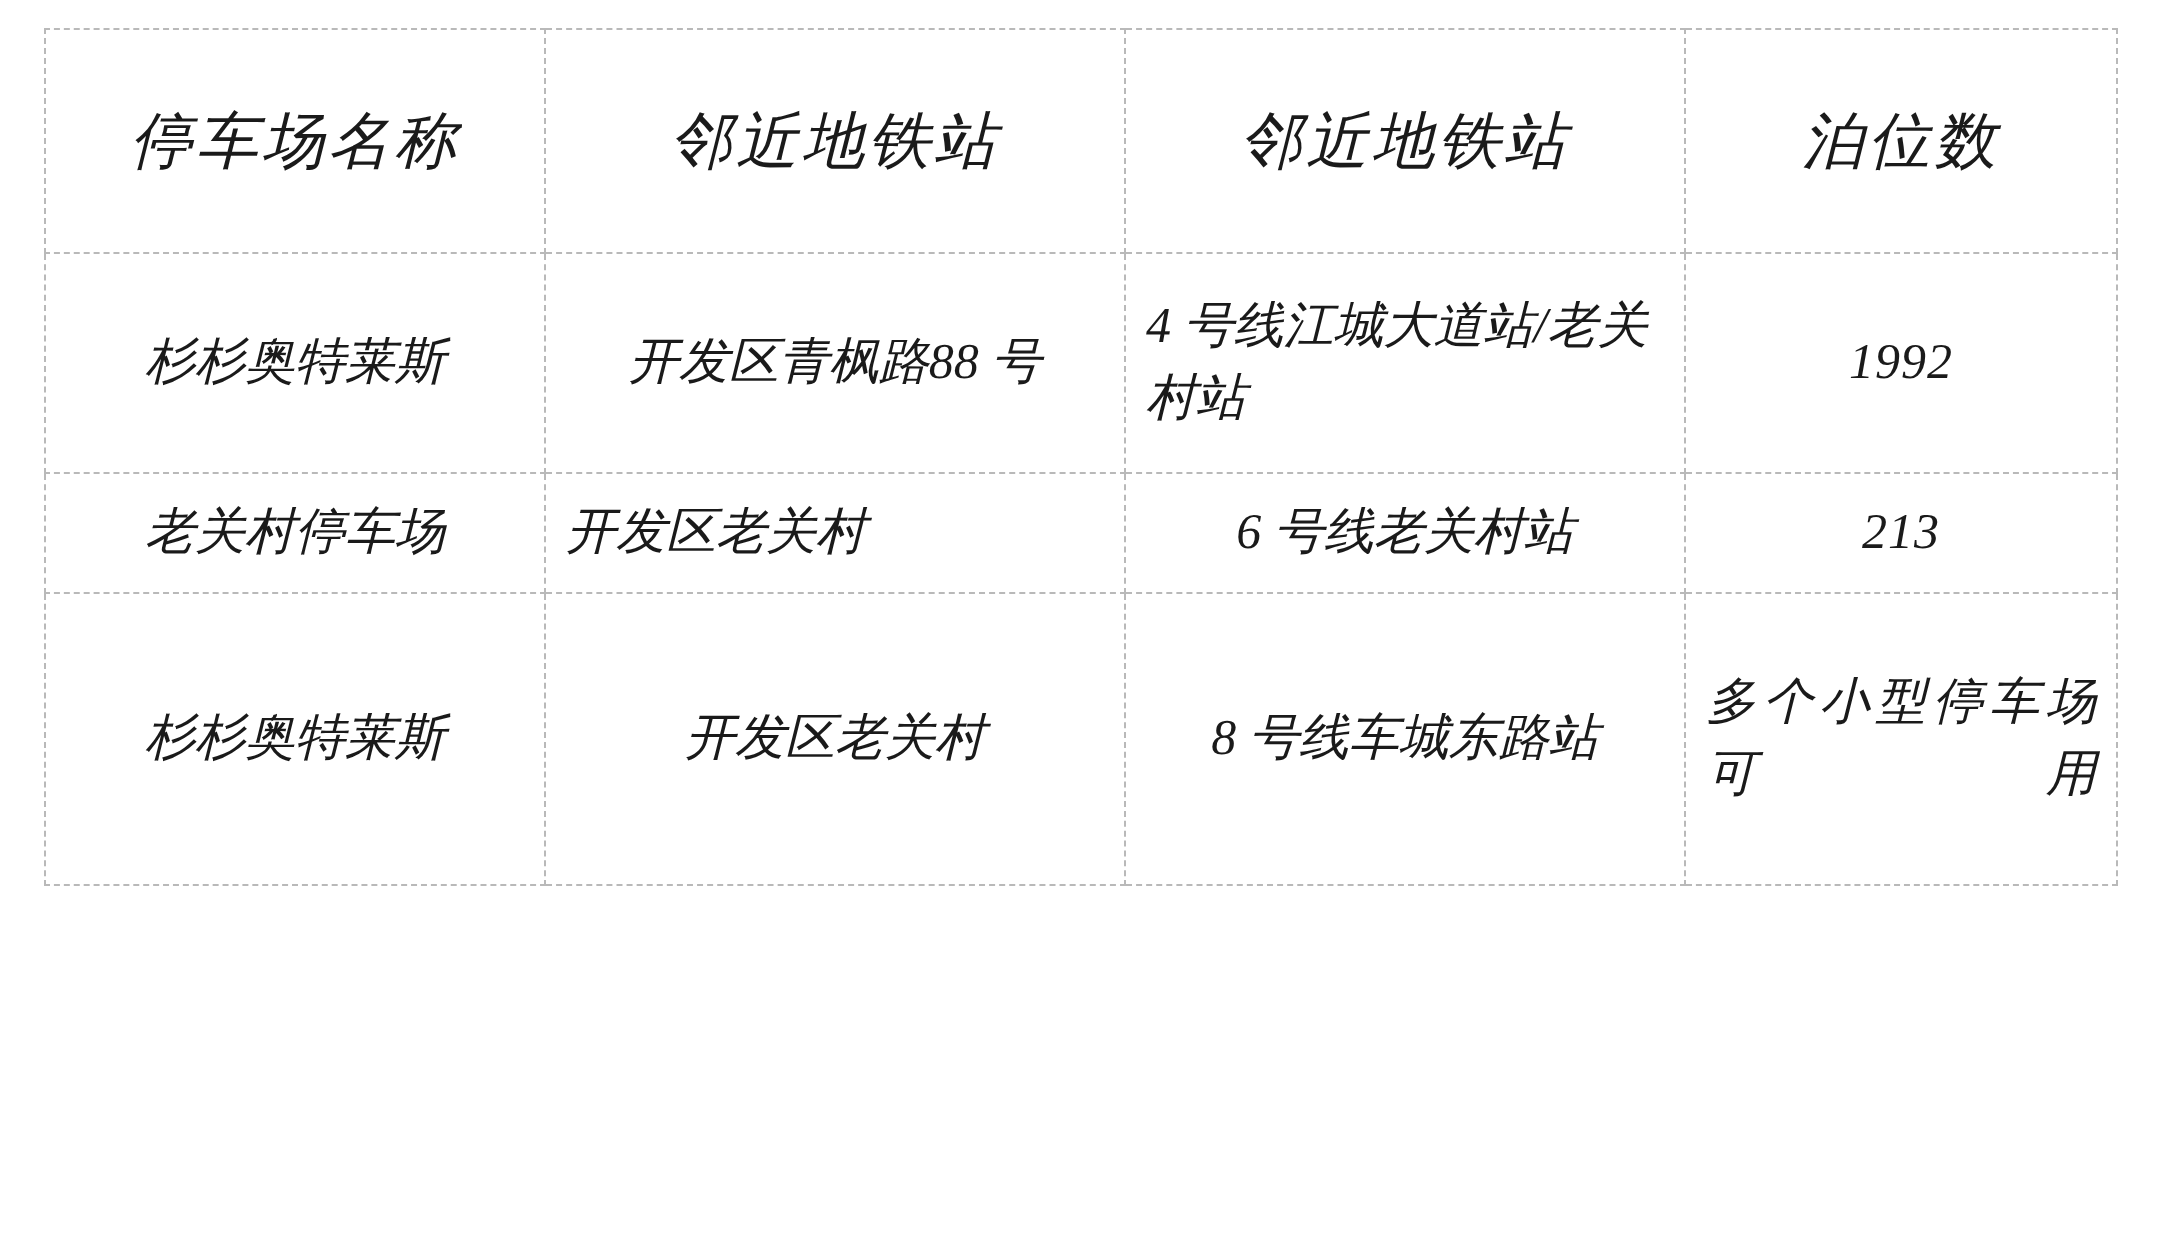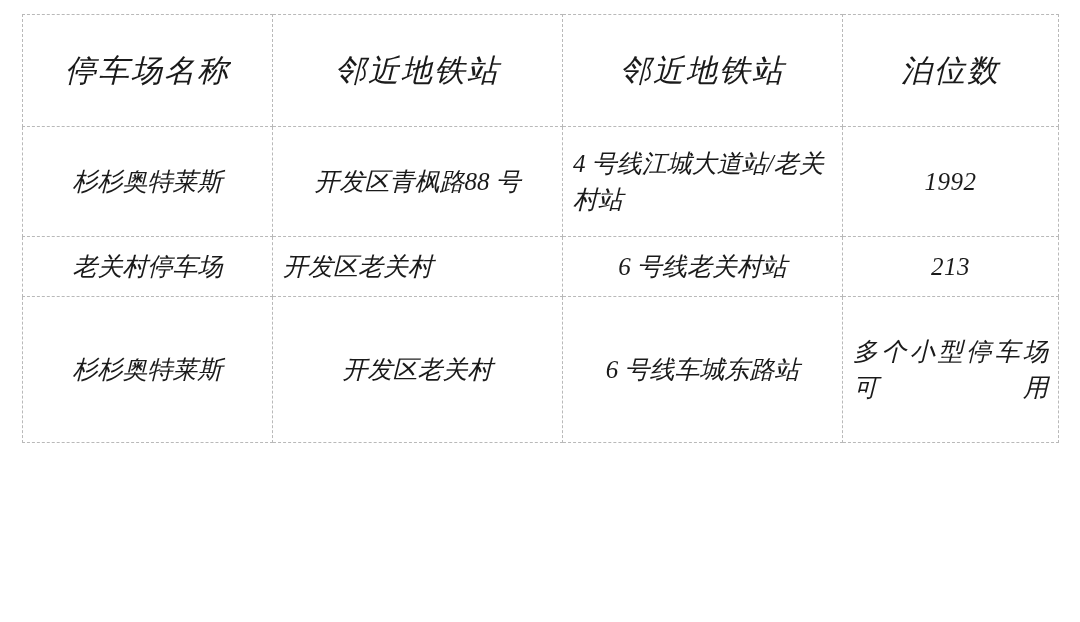--- a/index.html
+++ b/index.html
@@ -118,21 +118,21 @@
         </td>
       </tr>
       <tr class="r3">
         <td class="ta-center">
           <span class="cell-inner">杉杉奥特莱斯</span>
         </td>
         <td class="ta-center">
           <span class="cell-inner">开发区老关村</span>
         </td>
         <td class="ta-center">
-          <span class="cell-inner">6 号线车城东路站</span>
+          <span class="cell-inner">8 号线车城东路站</span>
         </td>
         <td class="ta-just">
           <span class="cell-inner">多个小型停车场可用</span>
         </td>
       </tr>
     </tbody>
   </table>
 </div>
 
 </body></html>

